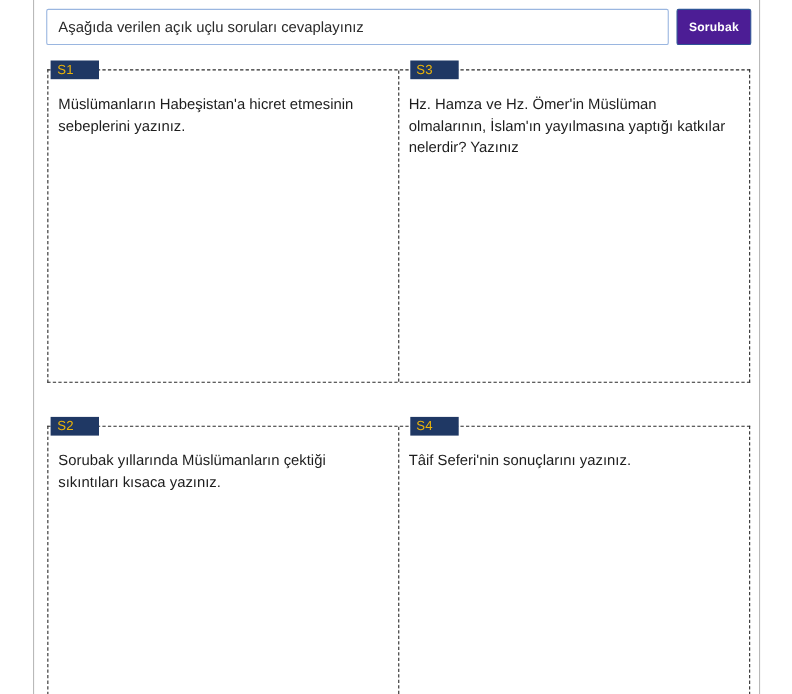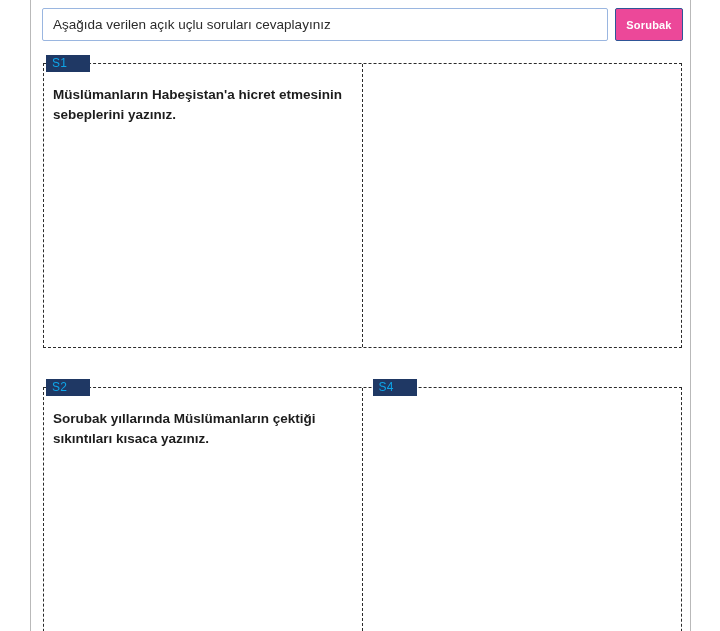--- a/index.html
+++ b/index.html
@@ -70,21 +70,21 @@
     height: 33px;
     line-height: 31px;
   }
   .search-input::placeholder { color: #8a8a8a; }
 
   .search-button {
     flex: 0 0 auto;
     width: 68px;
     margin-left: 7px;
     box-sizing: border-box;
-    background: #ec4899;
+    background: #4c1d95;
     border: 1px solid #2f5597;
     border-radius: 2px;
     color: #ffffff;
     font-family: "Liberation Sans", sans-serif;
     font-size: 11px;
     font-weight: bold;
     letter-spacing: .2px;
     cursor: pointer;
     height: 33px;
     display: flex;
@@ -128,38 +128,37 @@
 
   
   .qtag {
     position: absolute;
     left: 2px;
     top: -9px;
     min-width: 30px;
     height: 17px;
     padding: 0 8px 0 6px;
     background: #1f3864;
-    color: #0ea5e9;
+    color: #eab308;
     font-family: "Liberation Sans", sans-serif;
     font-size: 12px;
     line-height: 17px;
     letter-spacing: .2px;
     white-space: nowrap;
   }
   .qcell.col-right .qtag { left: 10px; }
   .qtable.table-2 .qcell.col-left .qtag { left: 2px; }
 
   .qtext {
     font-family: "Liberation Sans", sans-serif;
     font-size: 13.5px;
     line-height: 1.45;
     color: #1d1d1d;
     margin: 0;
     max-width: 305px;
-    font-weight: bold;
   }
 </style>
 </head>
 <body>
 
 <div class="page">
 
   <div class="page-rule left"></div>
   <div class="page-rule right"></div>
 
@@ -170,30 +169,35 @@
       <button class="search-button">Sorubak</button>
     </div>
 
     <div class="qtable table-1">
 
       <div class="qcell col-left">
         <span class="qtag">S1</span>
         <p class="qtext">Müslümanların Habeşistan'a hicret etmesinin sebeplerini yazınız.</p>
       </div>
 
+      <div class="qcell col-right">
+        <span class="qtag">S3</span>
+        <p class="qtext">Hz. Hamza ve Hz. Ömer'in Müslüman olmalarının, İslam'ın yayılmasına yaptığı katkılar nelerdir? Yazınız</p>
+      </div>
 
     </div>
 
     <div class="qtable table-2">
 
       <div class="qcell col-left">
         <span class="qtag">S2</span>
         <p class="qtext">Sorubak yıllarında Müslümanların çektiği sıkıntıları kısaca yazınız.</p>
       </div>
 
       <div class="qcell col-right">
         <span class="qtag">S4</span>
+        <p class="qtext">Tâif Seferi'nin sonuçlarını yazınız.</p>
       </div>
 
     </div>
 
   </div>
 </div>
 
 </body></html>

